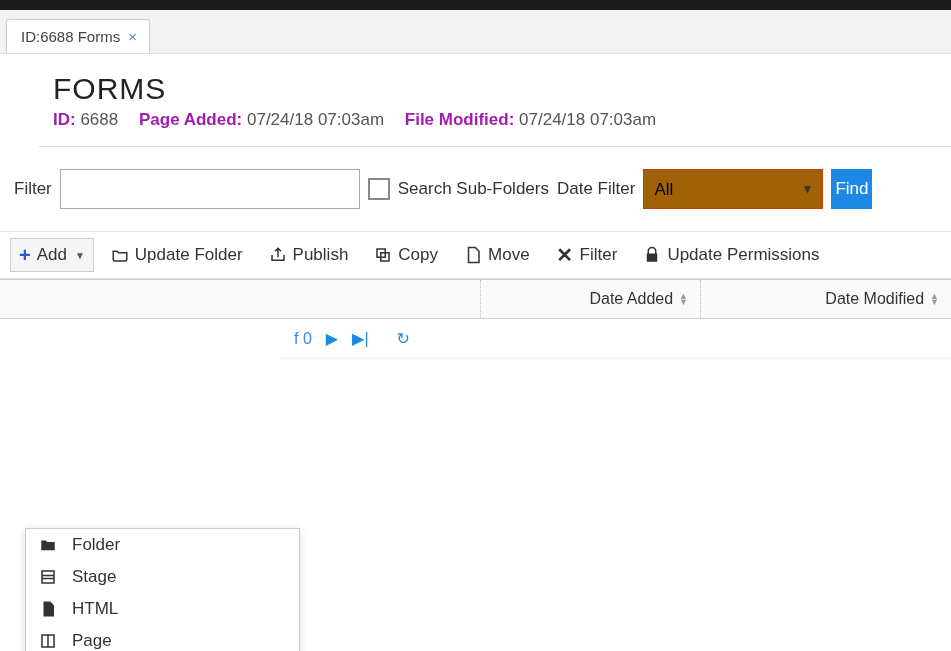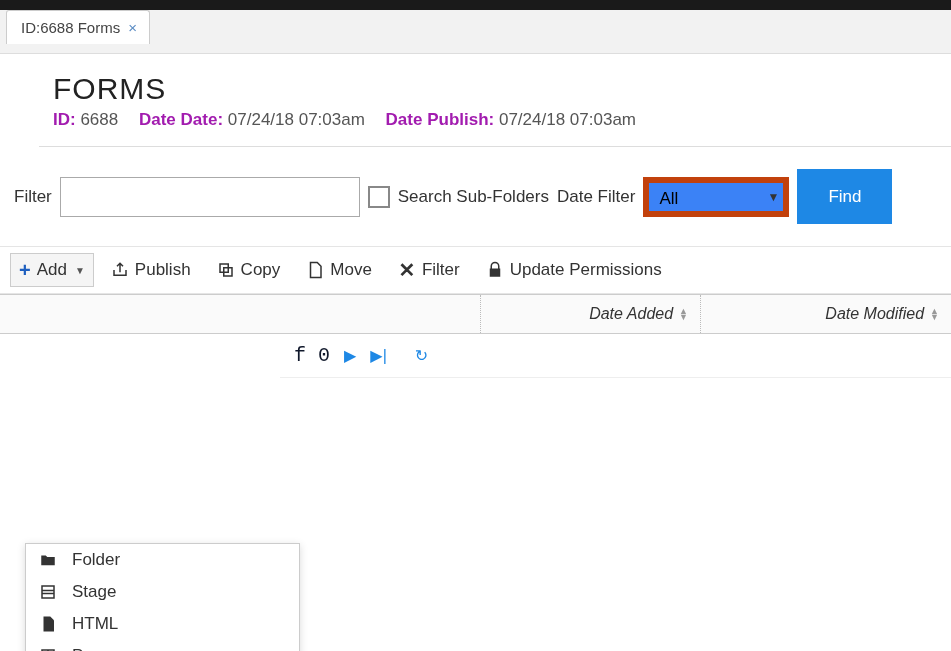--- a/index.html
+++ b/index.html
@@ -1,46 +1,46 @@
 <!DOCTYPE html>
 <html><head>
 <meta charset="utf-8">
 <style>
   * { box-sizing: border-box; }
   html, body { margin: 0; padding: 0; font-family: Arial, Helvetica, sans-serif; font-size: 15px; color: #333; background: #fff; width: 951px; height: 651px; overflow: hidden; }
   .topbar { background: #1a1a1a; height: 10px; }
-  .tabbar { background: #f2f2f2; border-bottom: 1px solid #ddd; padding: 0 6px; height: 44px; display: flex; align-items: flex-start; }
+  .tabbar { background: #f2f2f2; border-bottom: 1px solid #ddd; padding: 0 6px; height: 44px; display: flex; align-items: flex-end; }
   .tab { background: #fff; border: 1px solid #ccc; border-bottom: none; padding: 8px 12px 8px 14px; font-size: 15px; color: #444; border-top-left-radius: 3px; border-top-right-radius: 3px; display: flex; align-items: center; gap: 8px; }
   .tab .close { color: #5b8cc4; font-size: 15px; cursor: pointer; }
   .header { padding: 18px 14px 16px 14px; border-bottom: 1px solid #ddd; margin-left: 39px; }
   .title { font-size: 30px; letter-spacing: 1px; color: #222; font-weight: 400; margin: 0 0 4px 0; }
   .meta { font-size: 17px; color: #555; }
   .meta b { color: #a21caf; font-weight: bold; }
   .meta-group { margin-right: 16px; }
   .filters { padding: 22px 14px 22px 14px; display: flex; align-items: center; gap: 8px; border-bottom: 1px solid #e5e5e5; }
   .filters label { font-size: 17px; color: #333; }
   .text-input { width: 300px; height: 40px; border: 1px solid #aaa; padding: 4px 8px; font-size: 15px; }
   .checkbox { width: 22px; height: 22px; border: 2px solid #888; display: inline-block; vertical-align: middle; margin-right: 8px; }
   .select-wrap { position: relative; }
-  .select { width: 146px; height: 40px; border: 6px solid #c2410c; padding: 6px 28px 6px 10px; font-size: 17px; background: #3b82f6; appearance: none; -webkit-appearance: none; }
+  .select { width: 180px; height: 40px; border: 1px solid #c2410c; padding: 6px 28px 6px 10px; font-size: 17px; background: #a16207; appearance: none; -webkit-appearance: none; }
   .select-caret { position: absolute; right: 10px; top: 50%; transform: translateY(-50%); pointer-events: none; color: #333; font-size: 12px; }
-  .btn-primary { background: #1e88e5; color: #fff; border: none; height: 55px; padding: 0 31px; font-size: 17px; }
+  .btn-primary { background: #1e88e5; color: #fff; border: none; height: 40px; padding: 0 4px; font-size: 17px; }
   .toolbar { display: flex; align-items: center; padding: 6px 10px; gap: 8px; border-bottom: 1px solid #e5e5e5; }
   .tbtn { display: flex; align-items: center; gap: 6px; padding: 6px 8px; font-size: 17px; color: #333; cursor: pointer; border: 1px solid transparent; }
   .tbtn.add { border: 1px solid #ccc; background: #f5f5f5; }
   .tbtn .caret { font-size: 10px; color: #555; margin-left: 2px; }
   .icon { width: 18px; height: 18px; display: inline-flex; align-items: center; justify-content: center; color: #333; }
   .plus { color: #1e5fbf; font-weight: bold; font-size: 20px; line-height: 1; }
-  .table-head { display: flex; border-top: 1px solid #ccc; border-bottom: 1px solid #ccc; background: #fafafa; height: 40px; align-items: flex-start; font-style: italic; }
+  .table-head { display: flex; border-top: 1px solid #ccc; border-bottom: 1px solid #ccc; background: #fafafa; height: 40px; align-items: flex-start; }
   .th { padding: 0 12px; font-size: 16px; color: #333; display: flex; align-items: center; gap: 6px; border-left: 1px dotted #bbb; height: 100%; }
   .th:first-child { border-left: none; }
   .th-spacer { flex: 1; }
   .sort-arrows { display: inline-flex; flex-direction: column; line-height: 6px; font-size: 9px; color: #999; }
   .pager { display: flex; align-items: center; gap: 14px; padding: 10px 14px; color: #1e88e5; border-bottom: 1px solid #eee; margin-left: 280px; }
-  .pager .txt { color: #0f172a; font-size: 20px; font-family: Liberation Mono, monospace; }
+  .pager .txt { color: #3b82f6; font-size: 16px; }
   .pager .navicon { color: #1e88e5; font-size: 16px; cursor: pointer; }
   .dropdown { position: absolute; left: 25px; top: 296px; width: 275px; background: #fff; border: 1px solid #ccc; box-shadow: 0 2px 8px rgba(0,0,0,0.15); z-index: 10; }
   .dd-item { display: flex; align-items: center; gap: 14px; padding: 6px 12px; font-size: 17px; color: #333; cursor: pointer; }
   .dd-item .dd-icon { width: 20px; display: inline-flex; justify-content: center; color: #333; }
   svg { width: 18px; height: 18px; }
   .content { position: relative; }
 </style>
 </head>
 <body>
 
@@ -54,25 +54,25 @@
 </div>
 
 <div class="header">
   <h1 class="title">FORMS</h1>
   <div class="meta">
     <span class="meta-group">
       <b>ID:</b>
       <span>6688</span>
     </span>
     <span class="meta-group">
-      <b>Date Date:</b>
+      <b>Page Added:</b>
       <span>07/24/18 07:03am</span>
     </span>
     <span class="meta-group">
-      <b>Date Publish:</b>
+      <b>File Modified:</b>
       <span>07/24/18 07:03am</span>
     </span>
   </div>
 </div>
 
 <div class="filters">
   <label>Filter</label>
   <input class="text-input" type="text" value="" style="">
   <label style="display:flex;align-items:center;">
     <span class="checkbox"></span>
@@ -92,20 +92,28 @@
 
   <div class="toolbar">
     <div class="tbtn add">
       <span class="plus">+</span>
       <span>Add</span>
       <span class="caret">▼</span>
     </div>
     <div class="tbtn">
       <span class="icon">
         <svg viewBox="0 0 24 24" fill="none" stroke="currentColor" stroke-width="2">
+            <path d="M3 7h5l2 2h11v9a2 2 0 0 1-2 2H5a2 2 0 0 1-2-2V7z"></path>
+          </svg>
+      </span>
+      <span>Update Folder</span>
+    </div>
+    <div class="tbtn">
+      <span class="icon">
+        <svg viewBox="0 0 24 24" fill="none" stroke="currentColor" stroke-width="2">
             <path d="M4 12v7h16v-7M12 3v12M8 7l4-4 4 4"></path>
           </svg>
       </span>
       <span>Publish</span>
     </div>
     <div class="tbtn">
       <span class="icon">
         <svg viewBox="0 0 24 24" fill="none" stroke="currentColor" stroke-width="2">
             <rect x="9" y="9" width="11" height="11"></rect>
             <rect x="4" y="4" width="11" height="11"></rect>

